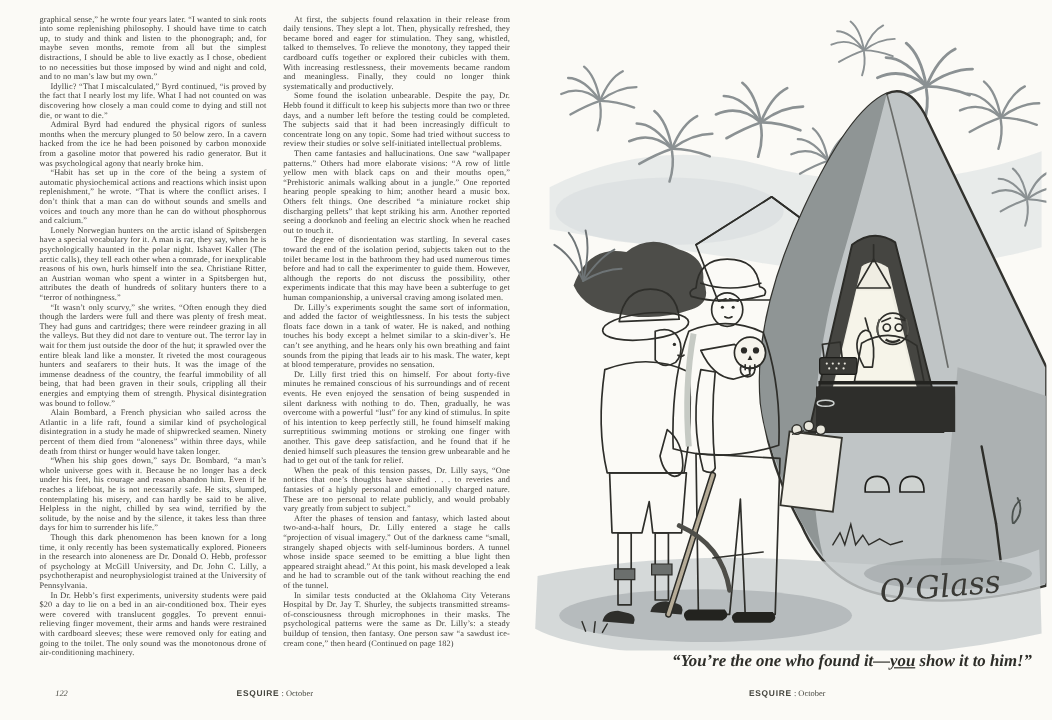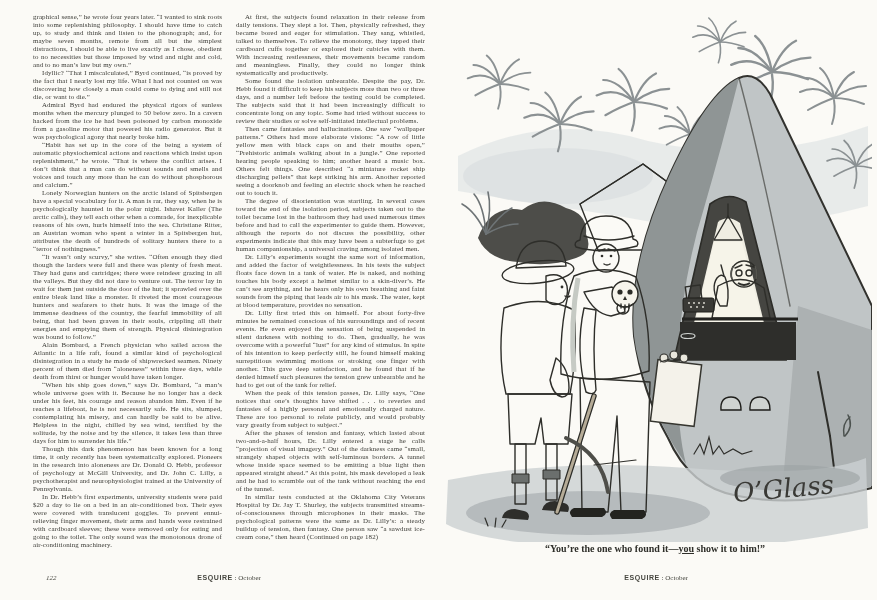--- a/index.html
+++ b/index.html
@@ -10,22 +10,22 @@
   .col p{margin:0;text-indent:9px;}
   .col p.no-indent{text-indent:0;}
   #col1{left:33px;}
   #col2{left:236px;}
   .footer{position:absolute;top:574px;font-size:7px;color:#46463f;}
   #page-num{left:46px;font-style:italic;}
   #footer-left{left:33px;width:392px;text-align:center;}
   #footer-right{left:435px;width:442px;text-align:center;}
   .mag{font-family:"Liberation Sans",sans-serif;font-weight:bold;font-size:7px;letter-spacing:0.6px;}
   .issue{}
-  #caption{position:absolute;left:545px;top:543px;width:330px;text-align:left;
-           font-size:10px;font-weight:bold;color:#2e2e29;line-height:1.25;}
+  #caption{position:absolute;left:545px;top:543px;width:330px;text-align:center;
+           font-size:14px;font-weight:bold;font-style:italic;color:#2e2e29;line-height:1.25;}
   #caption .u{text-decoration:underline;}
   #cartoon{position:absolute;left:438px;top:6px;}
   svg .ink{stroke:#2e2e2a;stroke-width:1.4;fill:none;stroke-linecap:round;stroke-linejoin:round;}
   svg text{font-family:"DejaVu Serif",serif;}
 </style>
 </head>
 <body>
 
 <div id="page">
 

